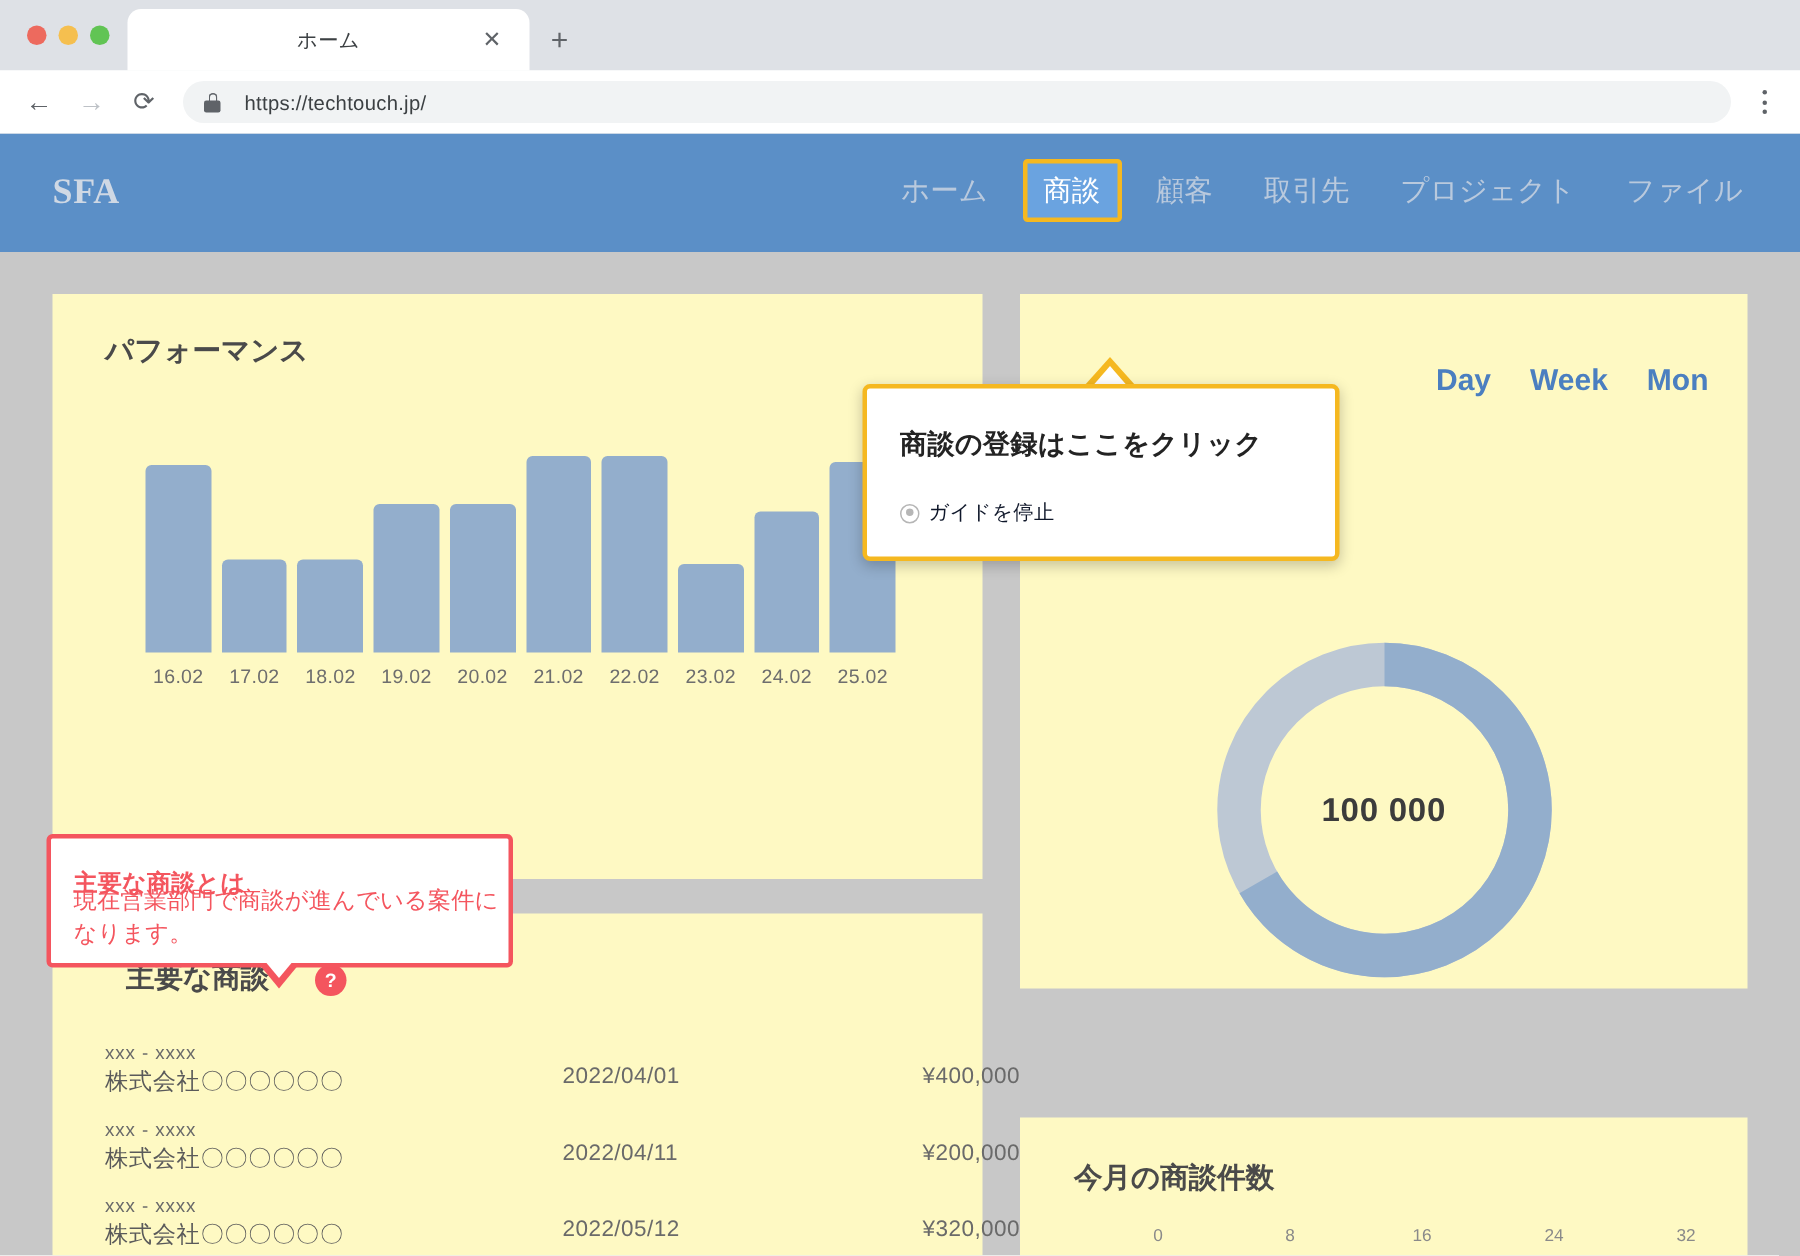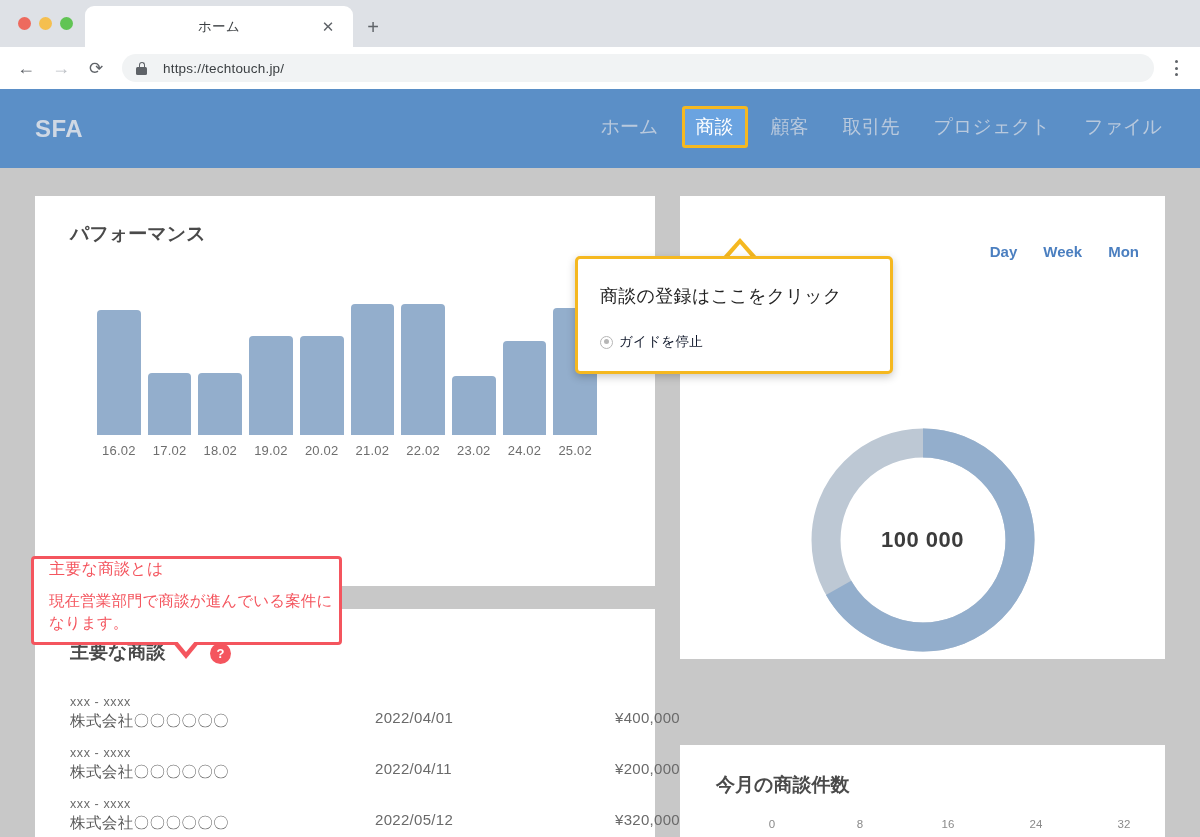--- a/index.html
+++ b/index.html
@@ -83,38 +83,38 @@
   
   .app { position: absolute; left: 0; top: 89px; width: 1200px; height: 748px; overflow: hidden; }
   .app-inner { position: absolute; inset: 0; background: #c8c8c8; }
 
   .appbar {
     position: absolute; left: 0; top: 0; width: 1200px; height: 79px;
     background: #5b8fc7;
   }
   .logo {
     position: absolute; left: 35px; top: 26px;
-    font-size: 24px; font-weight: 700; color: #cfd8e4; letter-spacing: .5px;
+    font-size: 24px; font-weight: 700; color: #cfd8e4; letter-spacing: .5px; font-family: Liberation Serif, serif;
   }
   .mainnav {
     position: absolute; right: 34px; top: 23px;
     display: flex; align-items: center; gap: 26px;
   }
   .navitem {
     font-size: 19px; color: #b9c9dd; white-space: nowrap; padding: 2px 4px;
   }
   .navitem.active {
     color: #ffffff; background: #6aa3e0;
     border: 3px solid #f5b820; border-radius: 3px;
     padding: 5px 11px; margin: -6px -7px;
   }
 
   .page { position: absolute; left: 0; top: 79px; width: 1200px; bottom: 0; }
 
-  .card { position: absolute; background: #ffffff; }
+  .card { position: absolute; background: #fef9c3; }
   .card-left-top   { left: 35px;  top: 28px;  width: 620px; height: 390px; }
   .card-left-bottom{ left: 35px;  top: 441px; width: 620px; bottom: -10px; }
   .card-right-top  { left: 680px; top: 28px;  width: 485px; height: 463px; }
   .card-right-bottom{left: 680px; top: 577px; width: 485px; bottom: -10px; }
 
   .card-title {
     position: absolute; font-size: 19px; font-weight: 700; color: #4a4a4a;
   }
 
   
@@ -126,21 +126,21 @@
     display: flex; gap: 7px;
   }
   .perf-labels span {
     flex: 1 1 0; text-align: center; font-size: 13px; color: #6e6e6e; letter-spacing: .2px;
   }
 
   
   .range-links {
     position: absolute; right: 26px; top: 47px; display: flex; gap: 26px;
   }
-  .range-links a { font-size: 15px; font-weight: 700; color: #4b7fc0; text-decoration: none; }
+  .range-links a { font-size: 20px; font-weight: 700; color: #4b7fc0; text-decoration: none; }
 
   
   .donut-wrap { position: absolute; left: 50%; top: 222px; transform: translateX(-50%); width: 244px; height: 244px; }
   .donut-center {
     position: absolute; left: 0; right: 0; top: 50%; transform: translateY(-50%); text-align: center;
   }
   .donut-main { font-size: 22px; font-weight: 700; color: #3c3c3c; letter-spacing: .5px; }
   .donut-sub  { font-size: 19px; color: #6e6e6e; letter-spacing: .5px; margin-top: 5px; }
 
   
@@ -171,43 +171,43 @@
     border-left: 17px solid transparent; border-right: 17px solid transparent;
     border-bottom: 19px solid #f5b820;
   }
   .guide-arrow-inner {
     position: absolute; left: 727px; top: 155px; width: 0; height: 0;
     border-left: 13px solid transparent; border-right: 13px solid transparent;
     border-bottom: 15px solid #ffffff;
   }
   .guide-title {
     position: absolute; left: 22px; top: 25px;
-    font-size: 18px; font-weight: 400; color: #232323; letter-spacing: .3px;
+    font-size: 18px; font-weight: 700; color: #232323; letter-spacing: .3px;
   }
   .guide-stop {
     position: absolute; left: 22px; top: 74px; display: flex; align-items: center; gap: 6px;
   }
   .stop-ico {
     width: 13px; height: 13px; border-radius: 50%;
     border: 1.5px solid #b6b6b6; position: relative; flex: 0 0 auto;
   }
   .stop-ico::after {
     content: ""; position: absolute; left: 2.5px; top: 2.5px;
     width: 5px; height: 5px; border-radius: 50%; background: #b6b6b6;
   }
   .guide-stop-label { font-size: 13.5px; color: #0f172a; letter-spacing: .3px; }
 
   
   .red-tip {
     position: absolute; left: 31px; top: 467px; width: 311px; height: 89px;
     background: #ffffff; border: 3px solid #f4555e; border-radius: 4px;
   }
   .red-tip-title {
-    position: absolute; left: 15px; top: 0;
-    font-size: 16px; font-weight: 400; color: #f4555e; letter-spacing: .2px;
+    position: absolute; left: 15px; top: 20px;
+    font-size: 16px; font-weight: 700; color: #f4555e; letter-spacing: .2px;
   }
   .red-tip-body {
     position: absolute; left: 15px; top: 31px; width: 285px;
     font-size: 15.5px; color: #f4555e; line-height: 1.42; letter-spacing: .1px;
   }
   .red-arrow {
     position: absolute; left: 172px; top: 553px; width: 0; height: 0;
     border-left: 14px solid transparent; border-right: 14px solid transparent;
     border-top: 17px solid #f4555e;
   }
@@ -294,21 +294,21 @@
             <span>20.02</span>
             <span>21.02</span>
             <span>22.02</span>
             <span>23.02</span>
             <span>24.02</span>
             <span>25.02</span>
           </div>
         </div>
 
         <div class="card card-left-bottom">
-          <div class="card-title" style="left:35px; top:30px;">主要な商談</div>
+          <div class="card-title" style="left:49px; top:30px;">主要な商談</div>
           <div class="help-badge" style="left:175px; top:34px;">?</div>
 
           <div class="deal-row" style="top:86px;">
             <div class="deal-sub">xxx - xxxx</div>
             <div class="deal-name">株式会社〇〇〇〇〇〇</div>
             <div class="deal-date">2022/04/01</div>
             <div class="deal-amt">¥400,000</div>
           </div>
           <div class="deal-row" style="top:137px;">
             <div class="deal-sub">xxx - xxxx</div>

